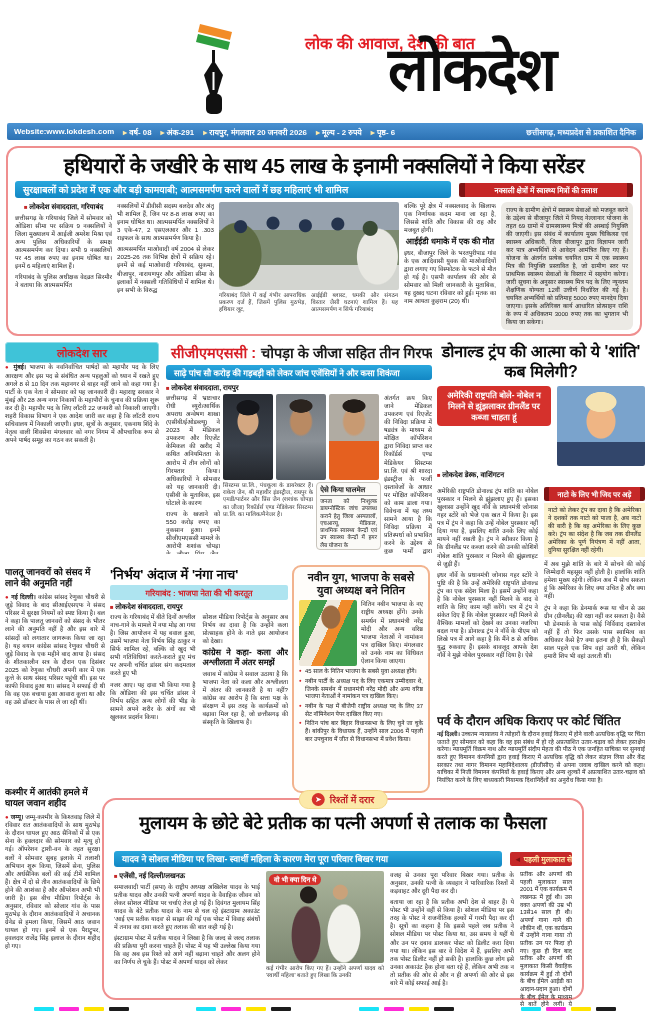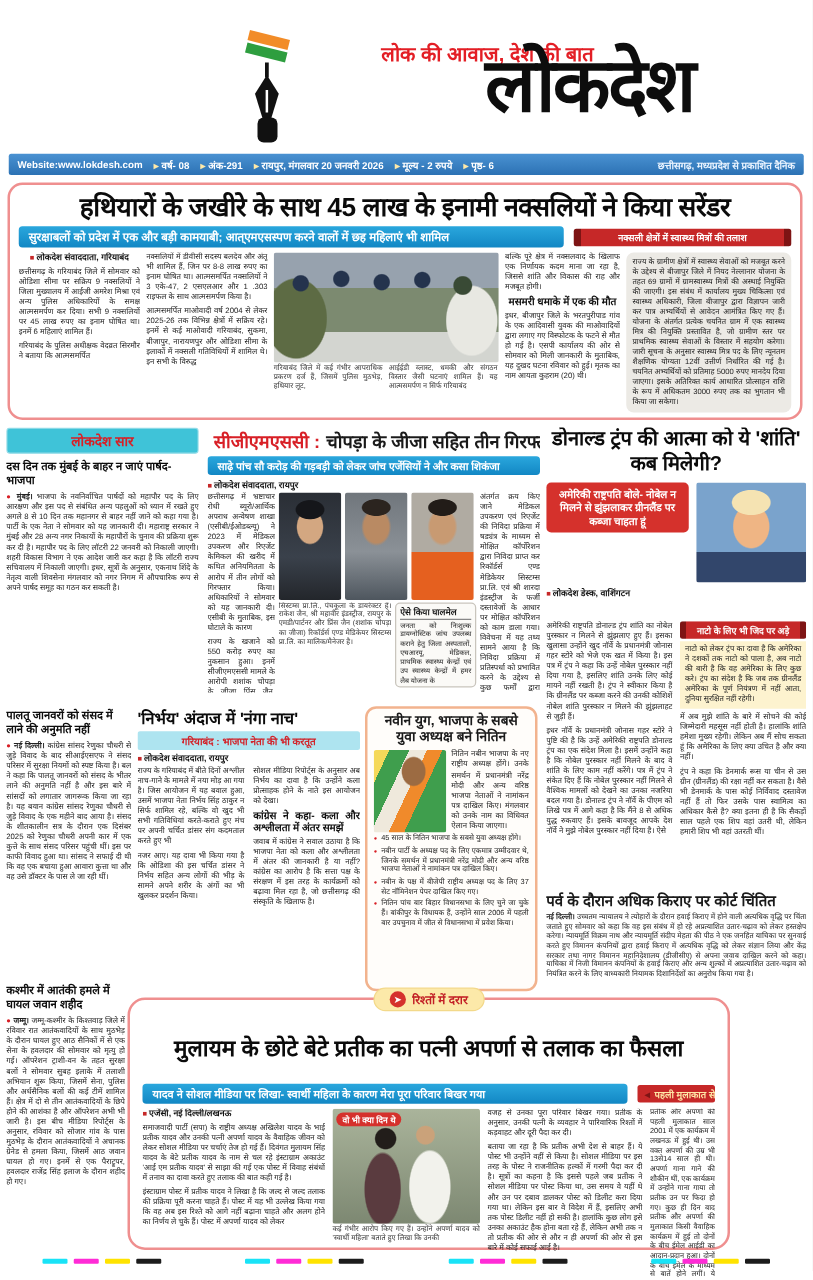--- a/index.html
+++ b/index.html
@@ -126,21 +126,21 @@
   .nato-h{background:linear-gradient(90deg,#7e1414 0 5px,#c62828 5px calc(100% - 5px),#7e1414 calc(100% - 5px));
           color:#fff;font-size:7.2px;font-weight:bold;text-align:center;padding:2px;border-radius:2px;margin-bottom:2px}
   .yellowbox{background:#fdf3cf;padding:3px 4px;font-size:6.1px;line-height:1.32;text-align:justify;margin-bottom:3px}
 
   
   .court-h{font-size:12px;font-weight:900;text-align:left;margin-bottom:2px}
 
   
   .divbox{position:absolute;left:102px;top:798px;width:482px;height:202px;
           border:2px solid #ef8f8f;border-radius:14px;box-sizing:border-box;
-          padding:24px 10px 4px 10px;overflow:visible}
+          padding:8px 10px 4px 10px;overflow:visible}
   .tagpill{position:absolute;left:50%;top:-10px;transform:translateX(-50%);
            background:#fce9a9;border-radius:10px;padding:2px 12px;display:flex;
            align-items:center;gap:5px;border:1px solid #f3d98a;white-space:nowrap}
   .plane{width:13px;height:13px;border-radius:50%;background:#d5312c;color:#fff;
          font-size:8px;line-height:13px;text-align:center;flex:none}
   .plane::before{content:"➤"}
   .tagtxt{color:#c21f25;font-weight:900;font-size:9.5px}
   .div-h1{font-size:18px;font-weight:900;white-space:nowrap;overflow:hidden;
           text-align:center;color:#0b0b0b;margin-top:2px}
   .meet-strip{background:#c62828;color:#ffe6a6;font-weight:bold;font-size:7.6px;
@@ -181,21 +181,21 @@
     <span class="ib-item">अंक-291</span>
     <span class="ib-item">रायपुर, मंगलवार 20 जनवरी 2026</span>
     <span class="ib-item">मूल्य - 2 रुपये</span>
     <span class="ib-item">पृष्ठ- 6</span>
     <span class="ib-edition">छत्तीसगढ़, मध्यप्रदेश से प्रकाशित दैनिक</span>
   </div>
 
   <section class="topbox">
     <h1 class="toph1" style="margin:0">हथियारों के जखीरे के साथ 45 लाख के इनामी नक्सलियों ने किया सरेंडर</h1>
     <div class="striprow">
-      <div class="strip-blue" style="flex:0 0 420px">सुरक्षाबलों को प्रदेश में एक और बड़ी कामयाबी; आत्एमएसस्पण करने वालों में छह महिलाएं भी शामिल</div>
+      <div class="strip-blue" style="flex:0 0 420px">सुरक्षाबलों को प्रदेश में एक और बड़ी कामयाबी; आत्मसमर्पण करने वालों में छह महिलाएं भी शामिल</div>
       <div class="side-label" style="flex:1">नक्सली क्षेत्रों में स्वास्थ्य मित्रों की तलाश</div>
     </div>
     <div class="topcols">
       <div class="t j hide" style="width:97px;height:128px">
         <div class="byl" style="text-align:center">लोकदेश संवाददाता, गरियाबंद</div>
         <p>छत्तीसगढ़ के गरियाबंद जिले में सोमवार को ओडिशा सीमा पर सक्रिय 9 नक्सलियों ने जिला मुख्यालय में आईजी अमरेश मिश्रा एवं अन्य पुलिस अधिकारियों के समक्ष आत्मसमर्पण कर दिया। सभी 9 नक्सलियों पर 45 लाख रुपए का इनाम घोषित था। इनमें 6 महिलाएं शामिल हैं।</p>
         <p>गरियाबंद के पुलिस अधीक्षक वेदव्रत सिरमौर ने बताया कि आत्मसमर्पित</p>
       </div>
       <div class="t j hide" style="width:97px;height:128px">
         <p>नक्सलियों में डीवीसी सदस्य बलदेव और अंतू भी शामिल हैं, जिन पर 8-8 लाख रुपए का इनाम घोषित था। आत्मसमर्पित नक्सलियों ने 3 एके-47, 2 एसएलआर और 1 .303 राइफल के साथ आत्मसमर्पण किया है।</p>
@@ -203,30 +203,29 @@
       </div>
       <div style="width:180px">
         <div class="ph ph-surrender"></div>
         <div style="display:flex;gap:5px;margin-top:2px">
           <div class="capt" style="width:87px">गरियाबंद जिले में कई गंभीर आपराधिक प्रकरण दर्ज हैं, जिसमें पुलिस मुठभेड़, हथियार लूट,</div>
           <div class="capt" style="width:87px">आईईडी ब्लास्ट, धमकी और संगठन विस्तार जैसी घटनाएं शामिल हैं। यह आत्मसमर्पण न सिर्फ गरियाबंद</div>
         </div>
       </div>
       <div class="t j hide" style="width:92px;height:128px">
         <p>बल्कि पूरे क्षेत्र में नक्सलवाद के खिलाफ एक निर्णायक कदम माना जा रहा है, जिससे शांति और विकास की राह और मजबूत होगी।</p>
-        <div class="subhd" style="text-align:center">मसमरी धमाके में एक की मौत</div>
+        <div class="subhd" style="text-align:center">आईईडी धमाके में एक की मौत</div>
         <p>इधर, बीजापुर जिले के भरतपुरीपाड गांव के एक आदिवासी युवक की माओवादियों द्वारा लगाए गए विस्फोटक के फटने से मौत हो गई है। एसपी कार्यालय की ओर से सोमवार को मिली जानकारी के मुताबिक, यह दुखद घटना रविवार को हुई। मृतक का नाम आयता कुहराम (20) थी।</p>
       </div>
       <div class="graybox hide" style="flex:1;height:120px">राज्य के ग्रामीण क्षेत्रों में स्वास्थ्य सेवाओं को मजबूत करने के उद्देश्य से बीजापुर जिले में नियद नेल्लानार योजना के तहत 69 ग्रामों में ग्रामस्वास्थ्य मित्रों की अस्थाई नियुक्ति की जाएगी। इस संबंध में कार्यालय मुख्य चिकित्सा एवं स्वास्थ्य अधिकारी, जिला बीजापुर द्वारा विज्ञापन जारी कर पात्र अभ्यर्थियों से आवेदन आमंत्रित किए गए हैं। योजना के अंतर्गत प्रत्येक चयनित ग्राम में एक स्वास्थ्य मित्र की नियुक्ति प्रस्तावित है, जो ग्रामीण स्तर पर प्राथमिक स्वास्थ्य सेवाओं के विस्तार में सहयोग करेगा। जारी सूचना के अनुसार स्वास्थ्य मित्र पद के लिए न्यूनतम शैक्षणिक योग्यता 12वीं उत्तीर्ण निर्धारित की गई है। चयनित अभ्यर्थियों को प्रतिमाह 5000 रुपए मानदेय दिया जाएगा। इसके अतिरिक्त कार्य आधारित प्रोत्साहन राशि के रूप में अधिकतम 3000 रुपए तक का भुगतान भी किया जा सकेगा।</div>
     </div>
   </section>
 
   <aside class="abs hide" style="left:5px;top:342px;width:154px;height:216px">
     <div class="saar-head">लोकदेश सार</div>
-    <div class="saar-hl">दस दिन तक मुंबई के बाहर न जाएं पार्षद- भाजपा</div>
     <div class="t j">
       <span class="dot">●</span>
       <span class="dl">मुंबई।</span>
       <span>भाजपा के नवनिर्वाचित पार्षदों को महापौर पद के लिए आरक्षण और इस पद से संबंधित अन्य पहलुओं को ध्यान में रखते हुए अगले 8 से 10 दिन तक महानगर से बाहर नहीं जाने को कहा गया है। पार्टी के एक नेता ने सोमवार को यह जानकारी दी। महाराष्ट्र सरकार ने मुंबई और 28 अन्य नगर निकायों के महापौरों के चुनाव की प्रक्रिया शुरू कर दी है। महापौर पद के लिए लॉटरी 22 जनवरी को निकाली जाएगी। शहरी विकास विभाग ने एक आदेश जारी कर कहा है कि लॉटरी राज्य सचिवालय में निकाली जाएगी। इधर, सूत्रों के अनुसार, एकनाथ शिंदे के नेतृत्व वाली शिवसेना मंगलवार को नगर निगम में औपचारिक रूप से अपने पार्षद समूह का गठन कर सकती है।</span>
     </div>
   </aside>
 
   <aside class="abs hide" style="left:5px;top:562px;width:100px;height:232px">
     <div class="saar-hl">पालतू जानवरों को संसद में लाने की अनुमति नहीं</div>
     <div class="t j">
@@ -305,21 +304,21 @@
     </div>
   </section>
 
   <section class="abs hide" style="left:437px;top:342px;width:208px;height:368px">
     <div class="tr-h">डोनाल्ड ट्रंप की आत्मा को ये 'शांति' कब मिलेगी?</div>
     <div style="display:flex;gap:6px;margin-top:4px;align-items:flex-start">
       <div class="kicker" style="flex:1">अमेरिकी राष्ट्रपति बोले- नोबेल न मिलने से झुंझलाकर ग्रीनलैंड पर कब्जा चाहता हूं</div>
       <div class="ph ph-trump"></div>
     </div>
     <div class="byl" style="margin-top:4px">लोकदेश डेस्क, वाशिंगटन</div>
-    <div style="display:flex;gap:6px;margin-top:18px">
+    <div style="display:flex;gap:6px;margin-top:8px">
       <div class="t j hide" style="width:101px;height:226px">
         <p>अमेरिकी राष्ट्रपति डोनाल्ड ट्रंप शांति का नोबेल पुरस्कार न मिलने से झुंझलाए हुए हैं। इसका खुलासा उन्होंने खुद नॉर्वे के प्रधानमंत्री जोनास गहर स्टोरे को भेजे एक खत में किया है। इस पत्र में ट्रंप ने कहा कि उन्हें नोबेल पुरस्कार नहीं दिया गया है, इसलिए शांति उनके लिए कोई मायने नहीं रखती है। ट्रंप ने स्वीकार किया है कि ग्रीनलैंड पर कब्जा करने की उनकी कोशिशें नोबेल शांति पुरस्कार न मिलने की झुंझलाहट से जुड़ी हैं।</p>
         <p>इधर नॉर्वे के प्रधानमंत्री जोनास गहर स्टोरे ने पुष्टि की है कि उन्हें अमेरिकी राष्ट्रपति डोनाल्ड ट्रंप का एक संदेश मिला है। इसमें उन्होंने कहा है कि नोबेल पुरस्कार नहीं मिलने के बाद वे शांति के लिए काम नहीं करेंगे। पत्र में ट्रंप ने संकेत दिए हैं कि नोबेल पुरस्कार नहीं मिलने से वैश्विक मामलों को देखने का उनका नजरिया बदल गया है। डोनाल्ड ट्रंप ने नॉर्वे के पीएम को लिखे पत्र में आगे कहा है कि मैंने 8 से अधिक युद्ध रुकवाए हैं। इसके बावजूद आपके देश नॉर्वे ने मुझे नोबेल पुरस्कार नहीं दिया है। ऐसे</p>
       </div>
       <div class="hide" style="width:101px;height:226px">
         <div class="nato-h">नाटो के लिए भी जिद पर अड़े</div>
         <div class="yellowbox">नाटो को लेकर ट्रंप का दावा है कि अमेरिका ने दशकों तक नाटो को पाला है, अब नाटो की बारी है कि वह अमेरिका के लिए कुछ करे। ट्रंप का संदेश है कि जब तक ग्रीनलैंड अमेरिका के पूर्ण नियंत्रण में नहीं आता, दुनिया सुरक्षित नहीं रहेगी।</div>
         <div class="t j">
           <p>में अब मुझे शांति के बारे में सोचने की कोई जिम्मेदारी महसूस नहीं होती है। हालांकि शांति हमेशा मुख्य रहेगी। लेकिन अब मैं सोच सकता हूं कि अमेरिका के लिए क्या उचित है और क्या नहीं।</p>
           <p>ट्रंप ने कहा कि डेनमार्क रूस या चीन से उस ग्रीन (ग्रीनलैंड) की रक्षा नहीं कर सकता है। वैसे भी डेनमार्क के पास कोई निर्विवाद दस्तावेज नहीं हैं तो फिर उसके पास स्वामित्व का अधिकार कैसे है? क्या इतना ही है कि सैकड़ों साल पहले एक शिप वहां उतरी थी, लेकिन हमारी शिप भी वहां उतरती थीं।</p>

